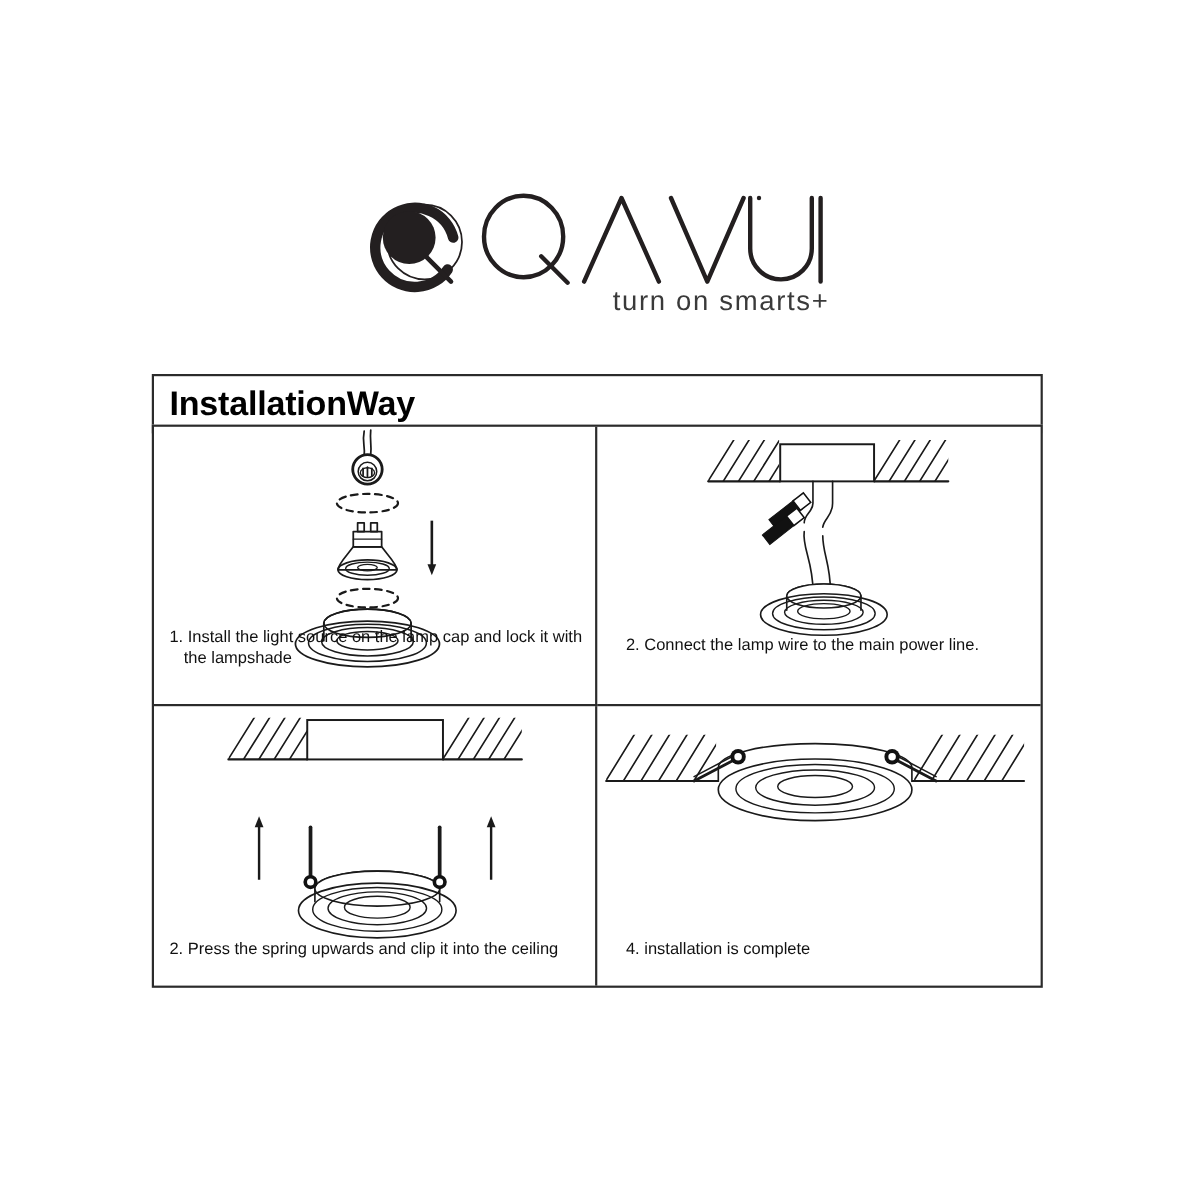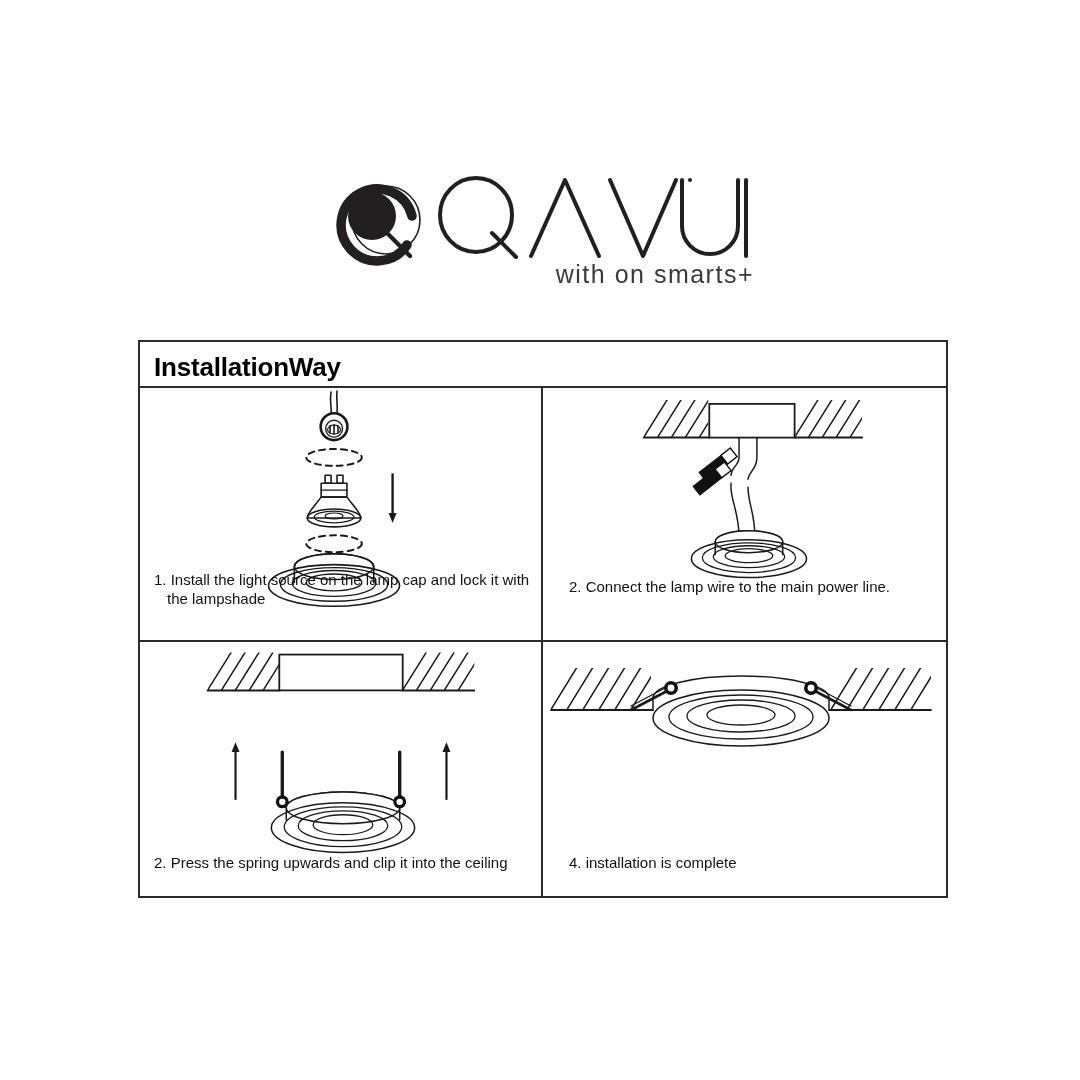--- a/index.html
+++ b/index.html
@@ -67,21 +67,21 @@
     height: 54px;
     border: 2px solid #2b2b2b;
     box-sizing: border-box;
     background: #fff;
   }
   .title-text {
     position: absolute;
     left: 14px;
     top: 50%;
     transform: translateY(-50%);
-    font-size: 26px;
+    font-size: 31px;
     font-weight: bold;
     letter-spacing: -0.2px;
     color: #000;
     white-space: nowrap;
   }
 
   
   .grid {
     position: absolute;
     left: 138px;
@@ -160,21 +160,21 @@
           <path d="M 248 10 L 248 56 A 28 28 0 0 0 304 56 L 304 10"></path>
 
           <polyline points="312,86 312,10 312,10"></polyline>
         </g>
         <g fill="none" stroke="#231f20" stroke-width="4" stroke-linecap="round" stroke-linejoin="round">
           <polyline points="256,10 256,10"></polyline>
         </g>
       </svg>
     </div>
 
-    <div class="brand-tagline">with on smarts+</div>
+    <div class="brand-tagline">turn on smarts+</div>
   </div>
 
   <div class="title-box">
     <div class="title-text">InstallationWay</div>
   </div>
 
   <div class="grid">
 
     <div class="cell c0">
       <svg class="figure" viewBox="0 0 403 254" preserveAspectRatio="xMidYMid meet">

